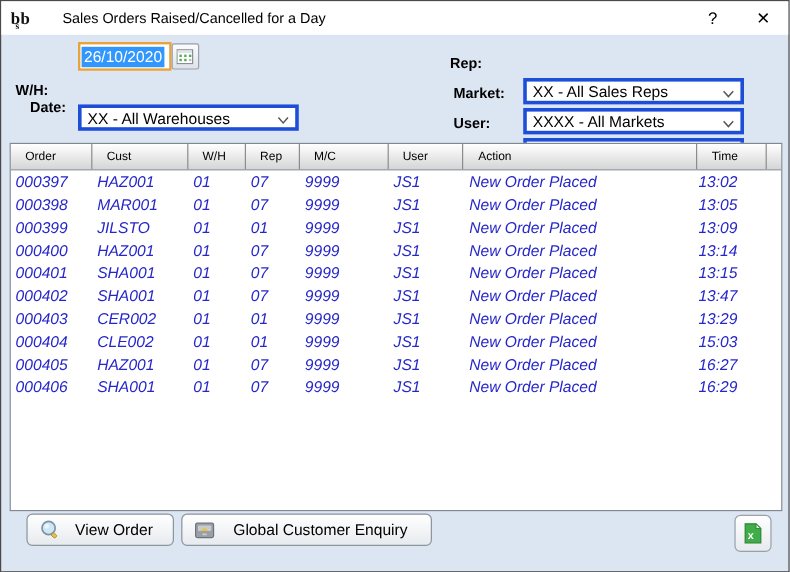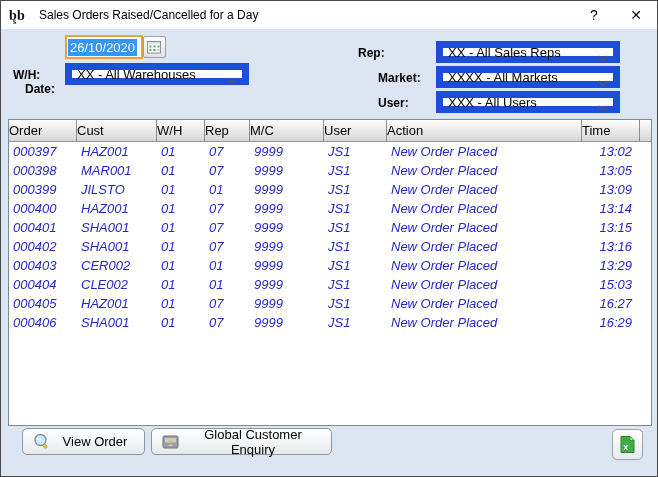--- a/index.html
+++ b/index.html
@@ -9,33 +9,33 @@
     position:relative; width:658px; height:477px;
     background:#dce5f2; border:1px solid #4a4a4a; overflow:hidden;
   }
 
   
   .titlebar {
     position:absolute; top:0; left:0; right:0; height:28px;
     background:#ffffff; display:flex; align-items:center;
   }
   .app-icon { width:20px; height:20px; margin-left:7px; flex:0 0 auto; }
-  .title { font-size:12px; color:#000; margin-left:11px; flex:1 1 auto;
+  .title { font-size:12px; color:#000; margin-left:24px; flex:1 1 auto;
            white-space:nowrap; overflow:hidden; }
   .tb-btn { width:42px; height:28px; display:flex; align-items:center;
             justify-content:center; color:#000; cursor:default; }
   .tb-help { font-size:14px; }
   .tb-close { font-size:14px; }
 
   
   .flabel { position:absolute; font-size:12px; font-weight:bold; color:#000; }
   .combo {
     position:absolute; height:22px; background:#fff;
-    border:7px solid #1d4ed8; display:flex; align-items:center;
-    font-size:13px; color:#000; padding-left:5px;
+    border:3px solid #1d4ed8; display:flex; align-items:center;
+    font-size:13px; color:#000; padding-left:5px;margin-top:24px;
   }
   .combo .chev { position:absolute; right:5px; top:7px; }
 
   .date-field {
     position:absolute; left:64px; top:34px; width:78px; height:24px;
     border:2px solid #e8a33c; background:#fff;
     display:flex; align-items:center; padding-left:1px;
   }
   .date-sel { background:#3297fd; color:#fff; font-size:13px; padding:1px 2px; }
 
@@ -49,45 +49,45 @@
   .grid {
     position:absolute; left:7px; top:118px; width:644px; height:307px;
     background:#fff; border:1px solid #7f8893; overflow:hidden;
   }
   .thead {
     display:flex; height:22px;
     background:linear-gradient(#ffffff,#d5d5d5);
     border-bottom:1px solid #8c949e;
   }
   .th {
-    border-right:1px solid #8c8c8c; padding-left:0;
-    font-size:13px; color:#000; line-height:21px;
+    border-right:1px solid #8c8c8c; padding-left:12px;
+    font-size:10px; color:#000; line-height:21px;
     overflow:hidden; white-space:nowrap;
   }
   .trow { display:flex; height:19px;font-style:italic; }
   .td {
     font-size:13px; color:#2626c9; line-height:19px; padding-left:4px;
     overflow:hidden; white-space:nowrap;
   }
   .c0{width:68px;} .c1{width:80px;} .c2{width:48px;} .c3{width:45px;}
   .c4{width:74px;} .c5{width:63px;} .c6{width:195px;} .c7{width:58px;}
   .cf{flex:1 1 auto; border-right:none !important;}
-  .trow .c7 { text-align:right; padding-right:8px; padding-left:0; }
+  .trow .c7 { padding-right:8px; padding-left:0; }
 
   
   .btn {
     position:absolute; top:427px; height:27px;
     border:1px solid #8e959d; border-radius:5px;
     background:linear-gradient(#ffffff,#e7eaee);
     display:flex; align-items:center; font-size:13px; color:#000;margin-left:13px;
   }
   .btn .icon { margin-left:10px; display:flex; }
   .btn .lbl { flex:1; text-align:center; padding:0 14px 0 10px; }
   .btn-view { left:8px; width:123px; }
-  .btn-global { left:137px; width:181px;align-items:center; }
+  .btn-global { left:137px; width:209px;align-items:center; }
   .btn-excel {
     position:absolute; left:611px; top:428px; width:31px; height:31px;
     border:1px solid #9aa1a8; border-radius:5px;
     background:linear-gradient(#ffffff,#e7eaee);
     display:flex; align-items:center; justify-content:center;
   }
 </style>
 </head>
 <body>
 
@@ -124,21 +124,21 @@
   </div>
 
   <div class="flabel" style="left:12px; top:67px;">W/H:</div>
   <div class="combo" style="left:64px; top:62px; width:184px;">
     <span>XX - All Warehouses</span>
     <svg class="chev" width="10" height="7" viewBox="0 0 10 7">
         <polyline points="1,1 5,5.5 9,1" fill="none" stroke="#555" stroke-width="1.2"></polyline>
       </svg>
   </div>
 
-  <div class="flabel" style="left:357px; top:45px;">Rep:</div>
+  <div class="flabel" style="left:374px; top:45px;">Rep:</div>
   <div class="combo" style="left:435px; top:40px; width:184px;">
     <span>XX - All Sales Reps</span>
     <svg class="chev" width="10" height="7" viewBox="0 0 10 7">
         <polyline points="1,1 5,5.5 9,1" fill="none" stroke="#555" stroke-width="1.2"></polyline>
       </svg>
   </div>
 
   <div class="flabel" style="left:377px; top:70px;">Market:</div>
   <div class="combo" style="left:435px; top:65px; width:184px;">
     <span>XXXX - All Markets</span>
@@ -224,21 +224,21 @@
           <div class="td cf"></div>
         </div>
         <div class="trow">
           <div class="td c0">000402</div>
           <div class="td c1">SHA001</div>
           <div class="td c2">01</div>
           <div class="td c3">07</div>
           <div class="td c4">9999</div>
           <div class="td c5">JS1</div>
           <div class="td c6">New Order Placed</div>
-          <div class="td c7">13:16</div>
+          <div class="td c7">13:47</div>
           <div class="td cf"></div>
         </div>
         <div class="trow">
           <div class="td c0">000403</div>
           <div class="td c1">CER002</div>
           <div class="td c2">01</div>
           <div class="td c3">01</div>
           <div class="td c4">9999</div>
           <div class="td c5">JS1</div>
           <div class="td c6">New Order Placed</div>

